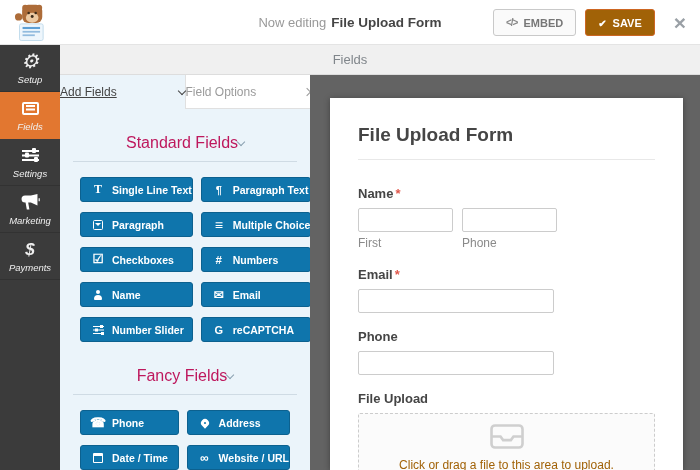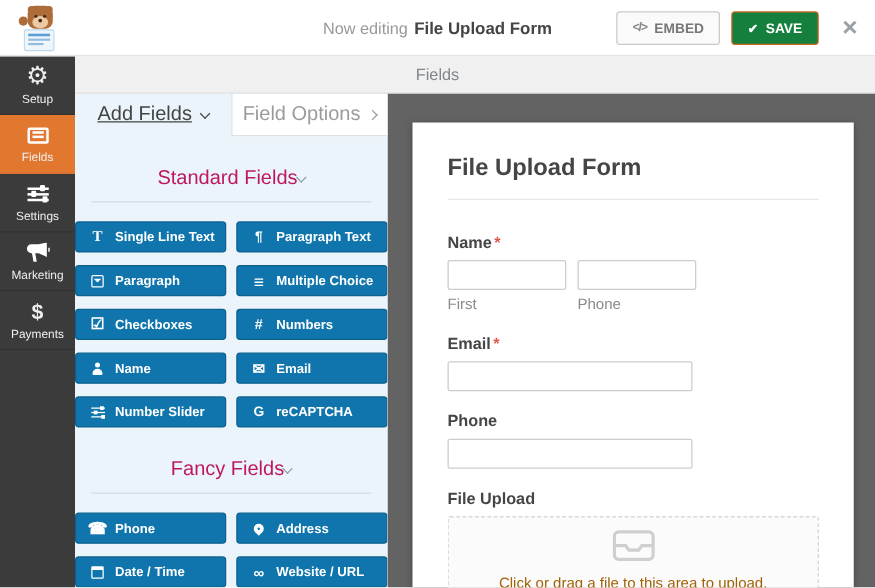--- a/index.html
+++ b/index.html
@@ -17,71 +17,71 @@
   .center-title { position:absolute; left:0; right:0; top:0; height:45px;
                   display:flex; align-items:center; justify-content:center; gap:5px;
                   font-size:13px; color:#999; }
   .center-title .form-name { color:#454545; font-weight:bold; font-size:13.5px; }
   .header-actions { position:absolute; right:10px; top:0; height:45px;
                     display:flex; align-items:center; gap:9px; }
   .btn { display:flex; align-items:center; gap:6px; height:27px; padding:0 12px;
          border-radius:3px; font-size:11px; font-weight:bold; cursor:pointer; }
   .btn-embed { background:#fafafa; border:1px solid #c9c9c9; color:#777; }
   .code-glyph { font-size:10px; letter-spacing:-1px; color:#888; }
-  .btn-save { background:#15803d; border:1px solid #cd6622; color:#fff; }
+  .btn-save { background:#a16207; border:1px solid #cd6622; color:#fff; }
   .check-glyph::before { content:"✔"; font-size:10px; }
   .btn-close { margin-left:6px; color:#9aa0a6; font-size:21px; font-weight:bold;
                line-height:1; cursor:pointer; padding:0 4px; }
 
   
   .toolbar { position:absolute; top:45px; left:0; right:0; height:30px; background:#f0f0f0;
              border-bottom:1px solid #dddddd; display:flex; align-items:center;
              justify-content:center; font-size:13px; color:#80868b; z-index:1; }
 
   
   .sidebar { position:absolute; top:45px; left:0; width:60px; bottom:0;
              background:#3b3b3b; z-index:3; }
   .side-item { height:47px; display:flex; flex-direction:column; align-items:center;
                justify-content:center; gap:3px; color:#efefef;
-               border-bottom:1px solid #323232; cursor:pointer; }
+               border-bottom:1px solid #323232; cursor:pointer;font-style:italic; }
   .side-item .glyph { height:19px; display:flex; align-items:center; justify-content:center; }
   .side-label { font-size:9.5px; }
   .side-item.active { background:#e27730; border-bottom-color:#e27730; }
 
   .glyph-gear::before { content:"⚙"; font-size:20px; line-height:1; }
   .icon-form-shape { width:17px; height:13px; border:2px solid #fff; border-radius:2px; position:relative; }
   .icon-form-shape::before { content:""; position:absolute; left:2px; right:2px; top:1.5px;
                              height:1.5px; background:#fff; box-shadow:0 3.5px 0 #fff; }
   .icon-sliders-shape { width:17px; height:13px; position:relative; }
   .icon-sliders-shape::before { content:""; position:absolute; left:0; right:0; top:1px; height:2px;
                                 background:#fff; box-shadow:0 4.5px 0 #fff, 0 9px 0 #fff; }
   .icon-sliders-shape::after { content:""; position:absolute; top:-1px; left:10px; width:4px;
                                height:5.5px; border-radius:1px; background:#fff;
                                box-shadow:-7px 4.5px 0 #fff, 2px 9px 0 #fff; }
   .glyph-dollar::before { content:"$"; font-size:17px; font-weight:bold; line-height:1; }
 
   
   .fields-panel { position:absolute; left:60px; top:75px; width:250px; bottom:0;
                   background:#ebf4fa; z-index:2; overflow:hidden; }
   .tabs { display:flex; height:34px; }
-  .tab { flex:1; display:flex; align-items:center; justify-content:center; gap:7px;
-         font-size:16px; cursor:pointer; }
+  .tab { flex:1; display:flex; align-items:center; justify-content:space-between; gap:7px;
+         font-size:12px; cursor:pointer; }
   .tab.active { background:#ebf4fa; color:#444; }
   .tab.active .tab-label { text-decoration:underline; }
   .tab.inactive { background:#fff; color:#9b9b9b;
                   border-left:1px solid #e0e0e0; border-bottom:1px solid #e0e0e0; }
   .chev-down { width:6px; height:6px; border-right:1.5px solid currentColor;
                border-bottom:1.5px solid currentColor; transform:rotate(45deg); margin-top:-3px; }
   .chev-right { width:6px; height:6px; border-right:1.5px solid currentColor;
                 border-bottom:1.5px solid currentColor; transform:rotate(-45deg); }
   .section-head { margin-top:25px; padding:0 14px; display:flex; justify-content:center;
                   align-items:center; font-size:16px; color:#be185d; cursor:pointer; }
   .section-head .chev-down { color:#8aa0b0; }
   .section-divider { margin:9px 13px 0; border-top:1px solid #cfdbe4; }
-  .btn-grid { margin-top:15px; padding:0 0; display:grid;
+  .btn-grid { margin-top:15px; padding:0 20px; display:grid;
               grid-template-columns:1fr 1fr; gap:10px 8px; }
   .field-btn { height:25px; background:#0f75ac; border:1px solid #0c618f; border-radius:3px;
                color:#fff; display:flex; align-items:center; gap:8px; padding-left:11px;
                font-size:10.5px; font-weight:bold; cursor:pointer; white-space:nowrap; }
   .fic { width:12px; height:12px; display:flex; align-items:center; justify-content:center;
          flex-shrink:0; }
 
   .ic-T::before { content:"T"; font-family:"Liberation Serif", serif; font-size:12px; font-weight:bold; }
   .ic-para::before { content:"¶"; font-size:11px; font-weight:bold; }
   .ic-drop { width:10px; height:10px; border:1.2px solid #fff; border-radius:1.5px; position:relative; }

